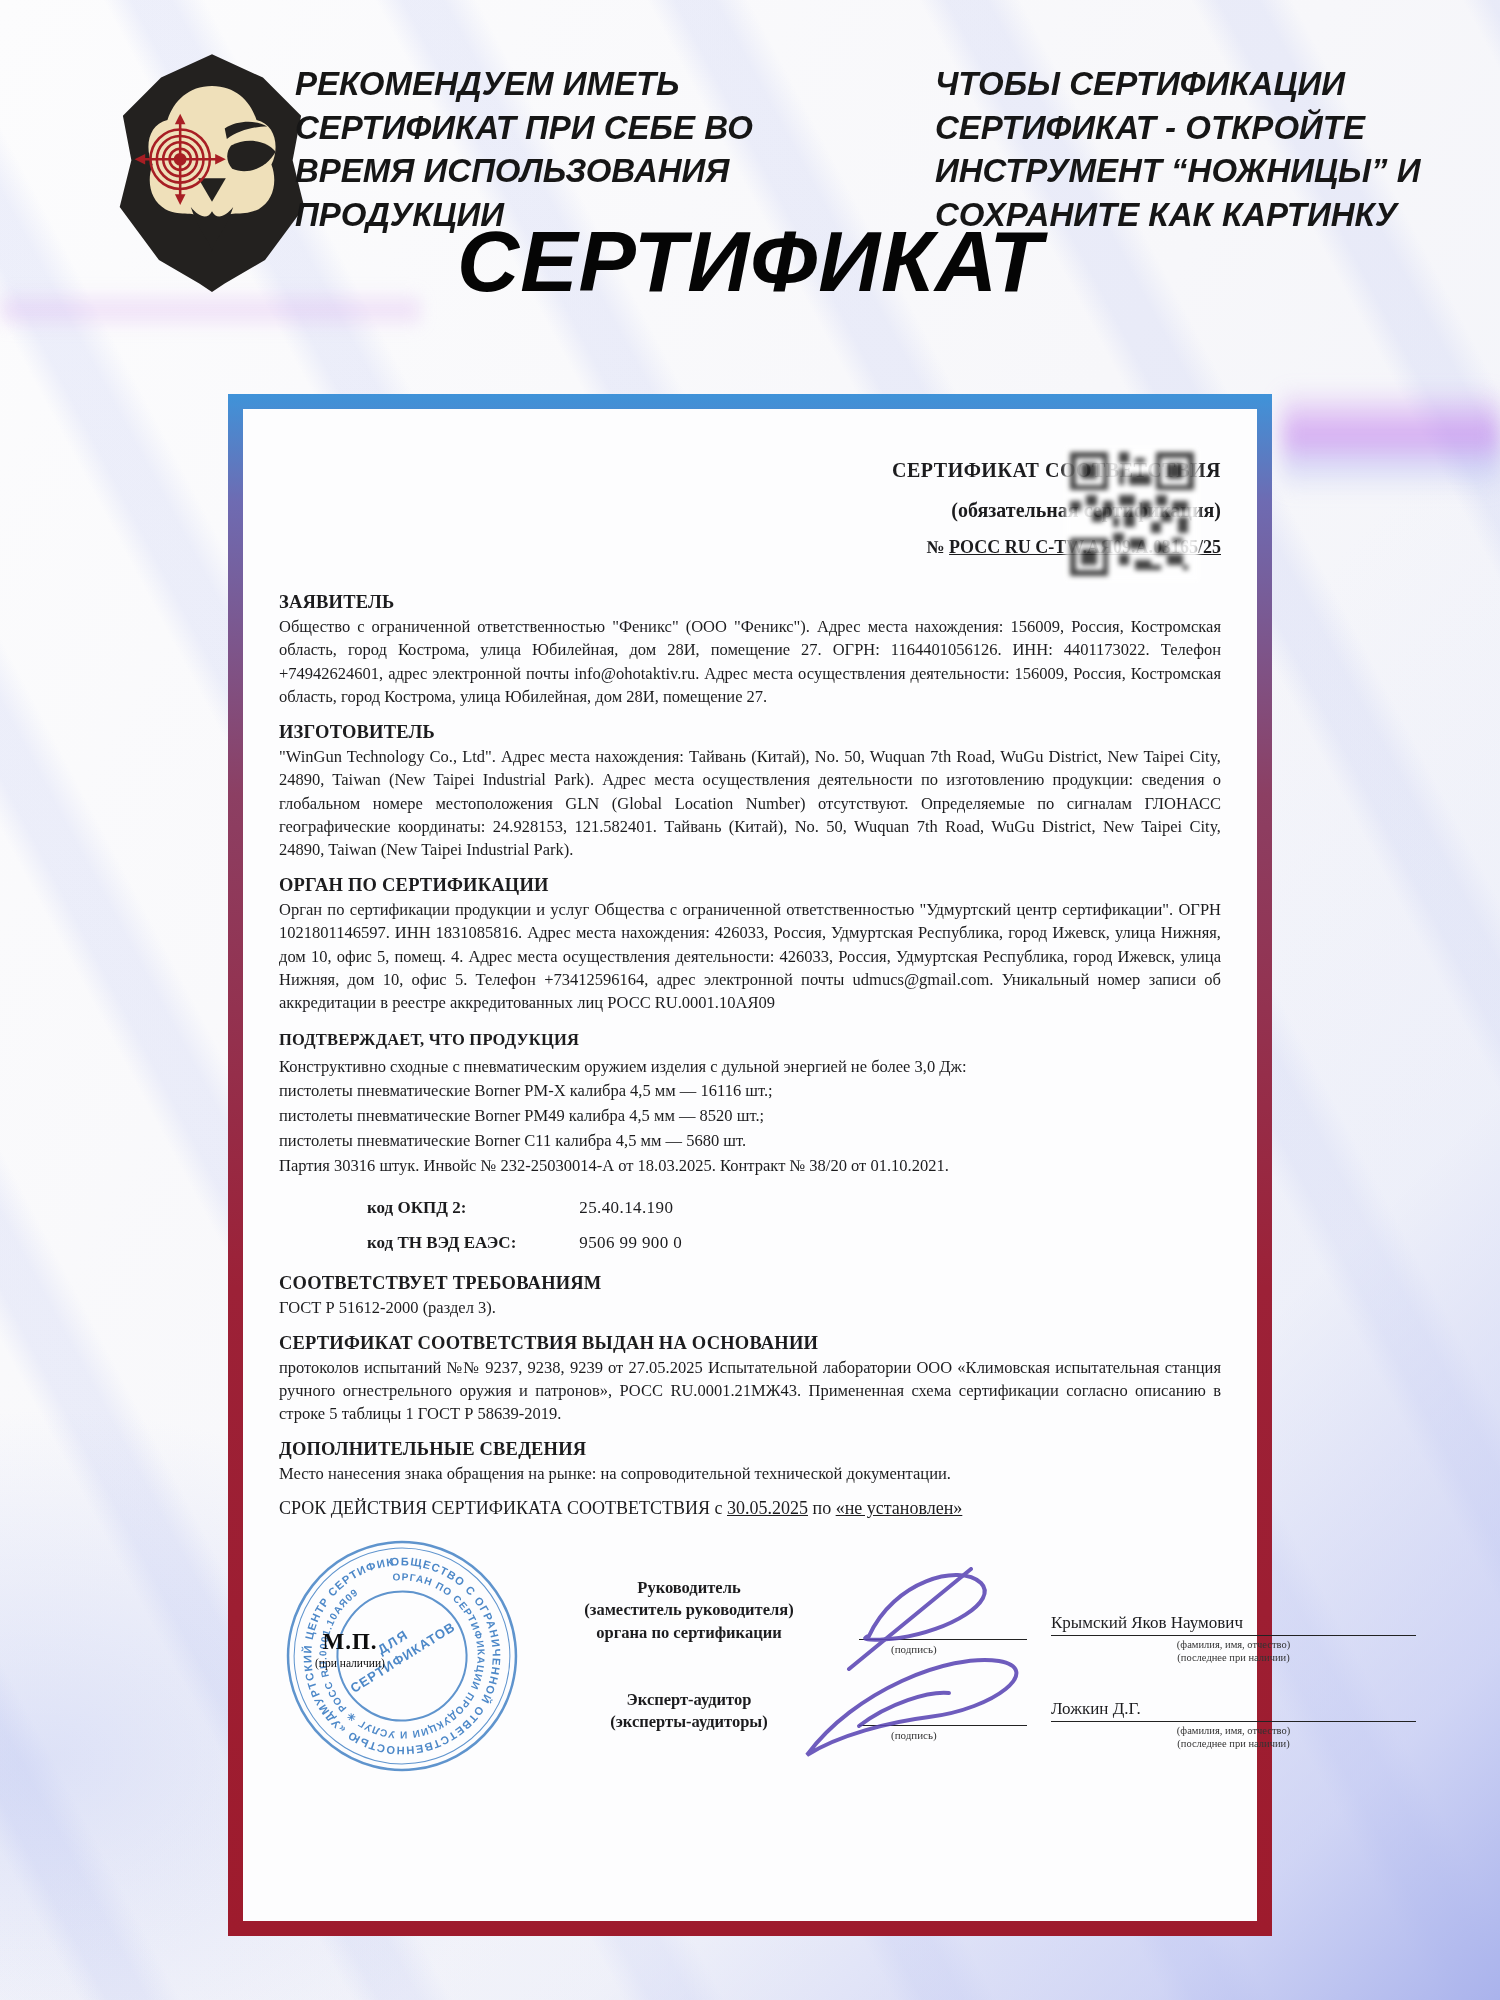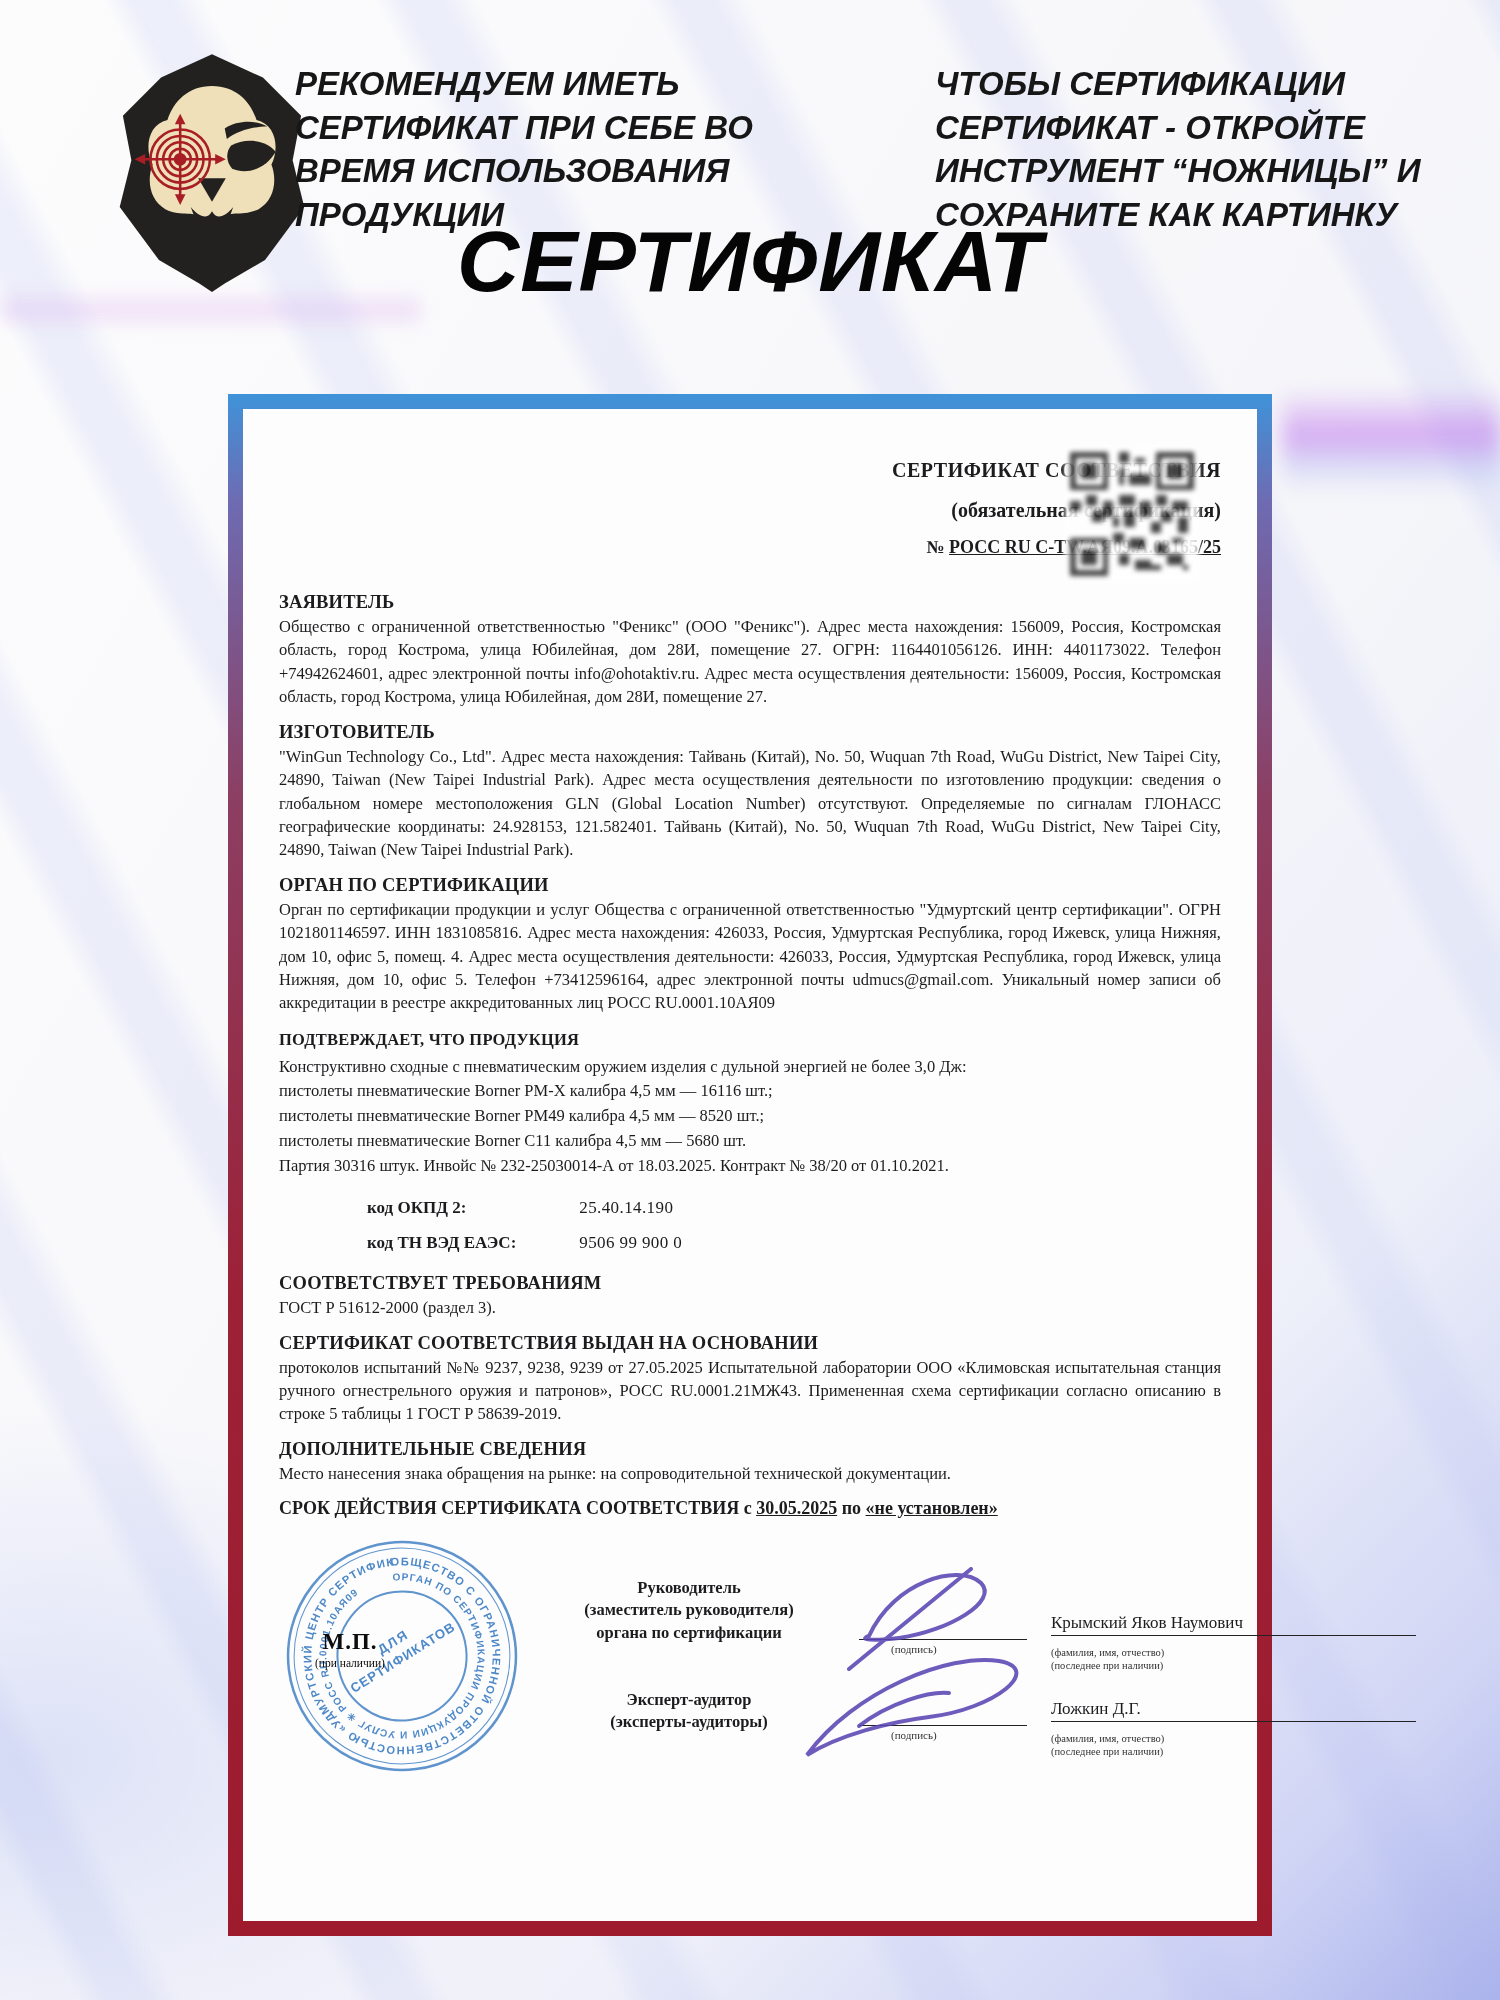--- a/index.html
+++ b/index.html
@@ -44,21 +44,21 @@
   .sec{margin-bottom:13px;}
   .sec-h{font-weight:bold;font-size:18.5px;margin-bottom:2px;letter-spacing:.2px;}
   .sec-b{font-size:16.5px;line-height:1.42;text-align:justify;}
   .line-list div{font-size:16.5px;line-height:1.5;}
 
   .codes{margin:10px 0 12px 88px;}
   .code-row{font-size:17px;line-height:2.05;}
   .code-label{display:inline-block;width:208px;font-weight:bold;}
   .code-value{letter-spacing:.4px;}
 
-  .validity{font-weight:bold;font-size:18px;margin-top:10px;}
+  .validity{font-weight:normal;font-size:18px;margin-top:10px;}
   .validity .u{text-decoration:underline;}
 
   
   .sign-area{position:relative;height:266px;margin-top:2px;}
   .stamp{position:absolute;left:2px;top:14px;width:242px;height:242px;transform:rotate(-7deg);opacity:.92;}
   .mp-overlay{position:absolute;left:36px;top:108px;text-align:center;color:#0d0d0d;}
   .mp-overlay .mp{font-weight:bold;font-size:23px;letter-spacing:1px;}
   .mp-overlay .mp-hint{font-size:11.5px;margin-top:2px;}
   .role{position:absolute;left:252px;width:316px;text-align:center;font-weight:bold;font-size:16.5px;line-height:1.35;}
   .role-1{top:56px;}
@@ -66,21 +66,21 @@
   .sig-line{position:absolute;width:168px;border-bottom:1.5px solid #222;height:0;}
   .sig-line-1{left:580px;top:118px;}
   .sig-line-2{left:580px;top:204px;}
   .sig-hint{position:absolute;font-size:11px;color:#333;font-family:"Liberation Serif",serif;}
   .sig-hint-1{left:612px;top:122px;}
   .sig-hint-2{left:612px;top:208px;}
   .name-block{position:absolute;width:365px;}
   .name-1{left:772px;top:92px;}
   .name-2{left:772px;top:178px;}
   .name-text{font-size:17px;border-bottom:1.5px solid #222;padding-bottom:2px;}
-  .name-hints{text-align:left;font-size:10.5px;line-height:1.25;color:#333;margin-top:10px;}
+  .name-hints{text-align:center;font-size:10.5px;line-height:1.25;color:#333;margin-top:2px;}
   .sig-svg{position:absolute;left:520px;top:20px;width:330px;height:230px;pointer-events:none;}
 </style>
 </head>
 <body>
 
 <div class="page">
   <div class="violet-band"></div>
   <div class="soft-band-left"></div>
 
   <svg class="logo" viewBox="0 0 200 230" aria-hidden="true">

